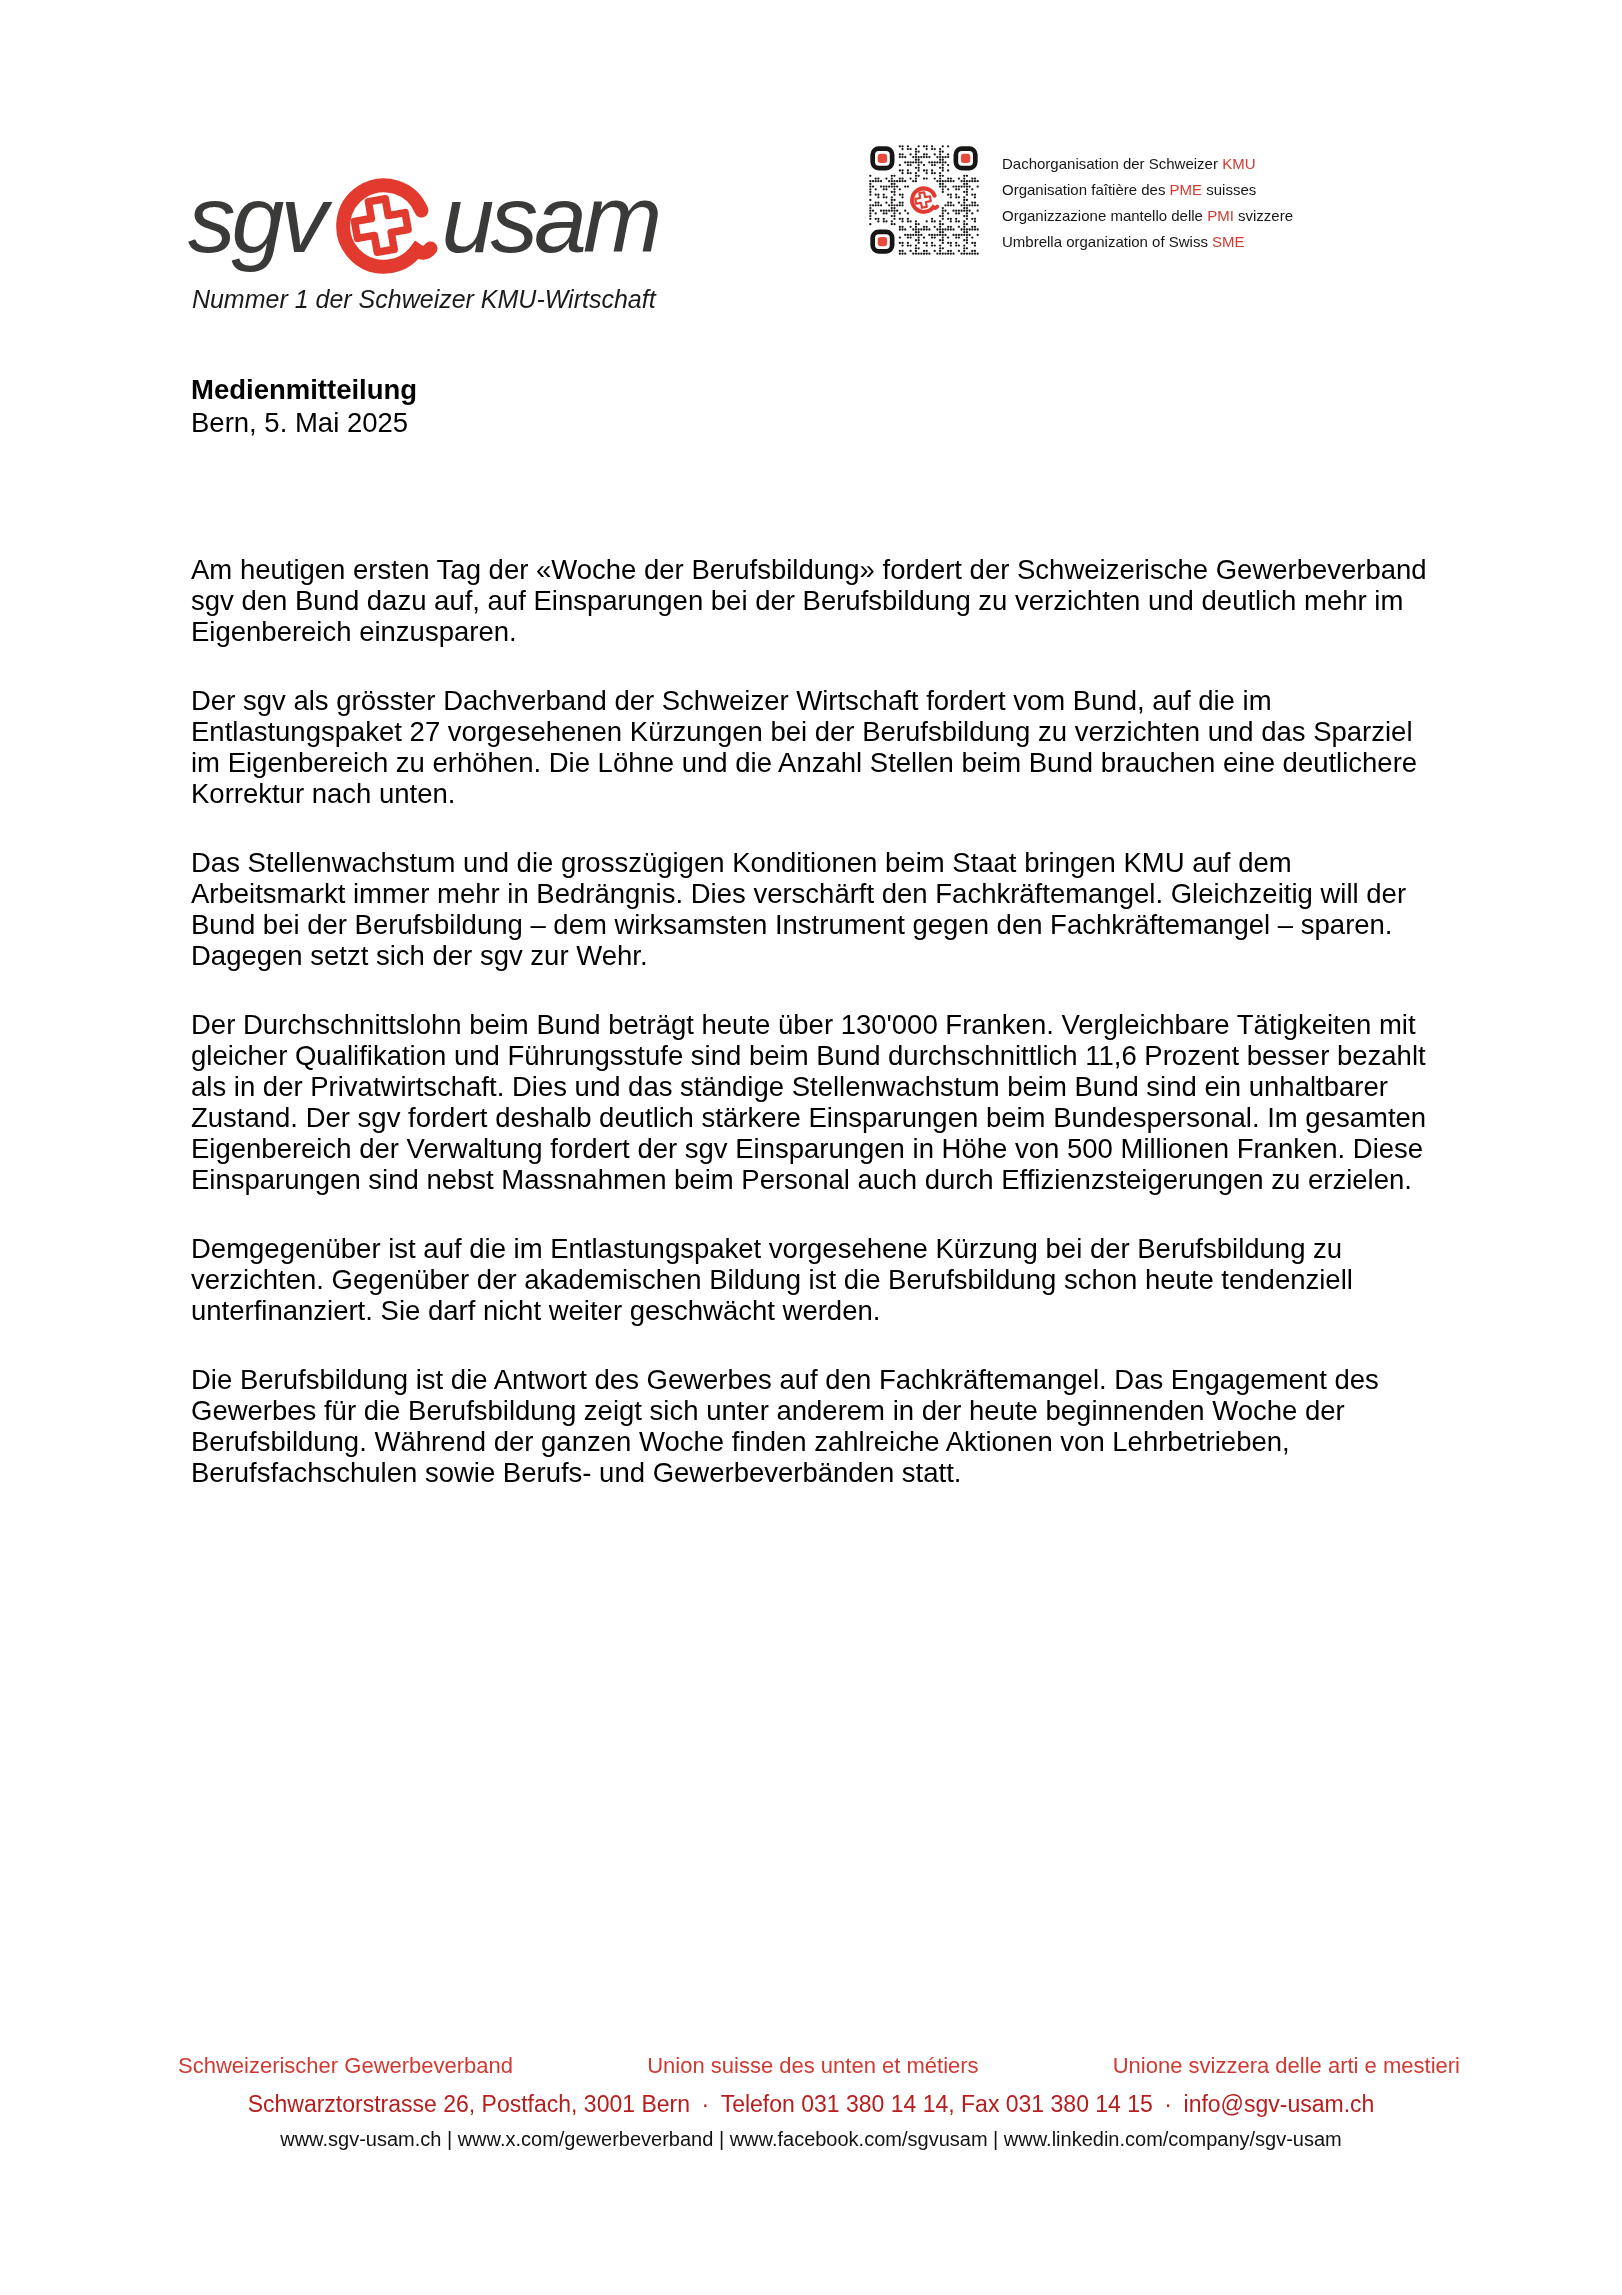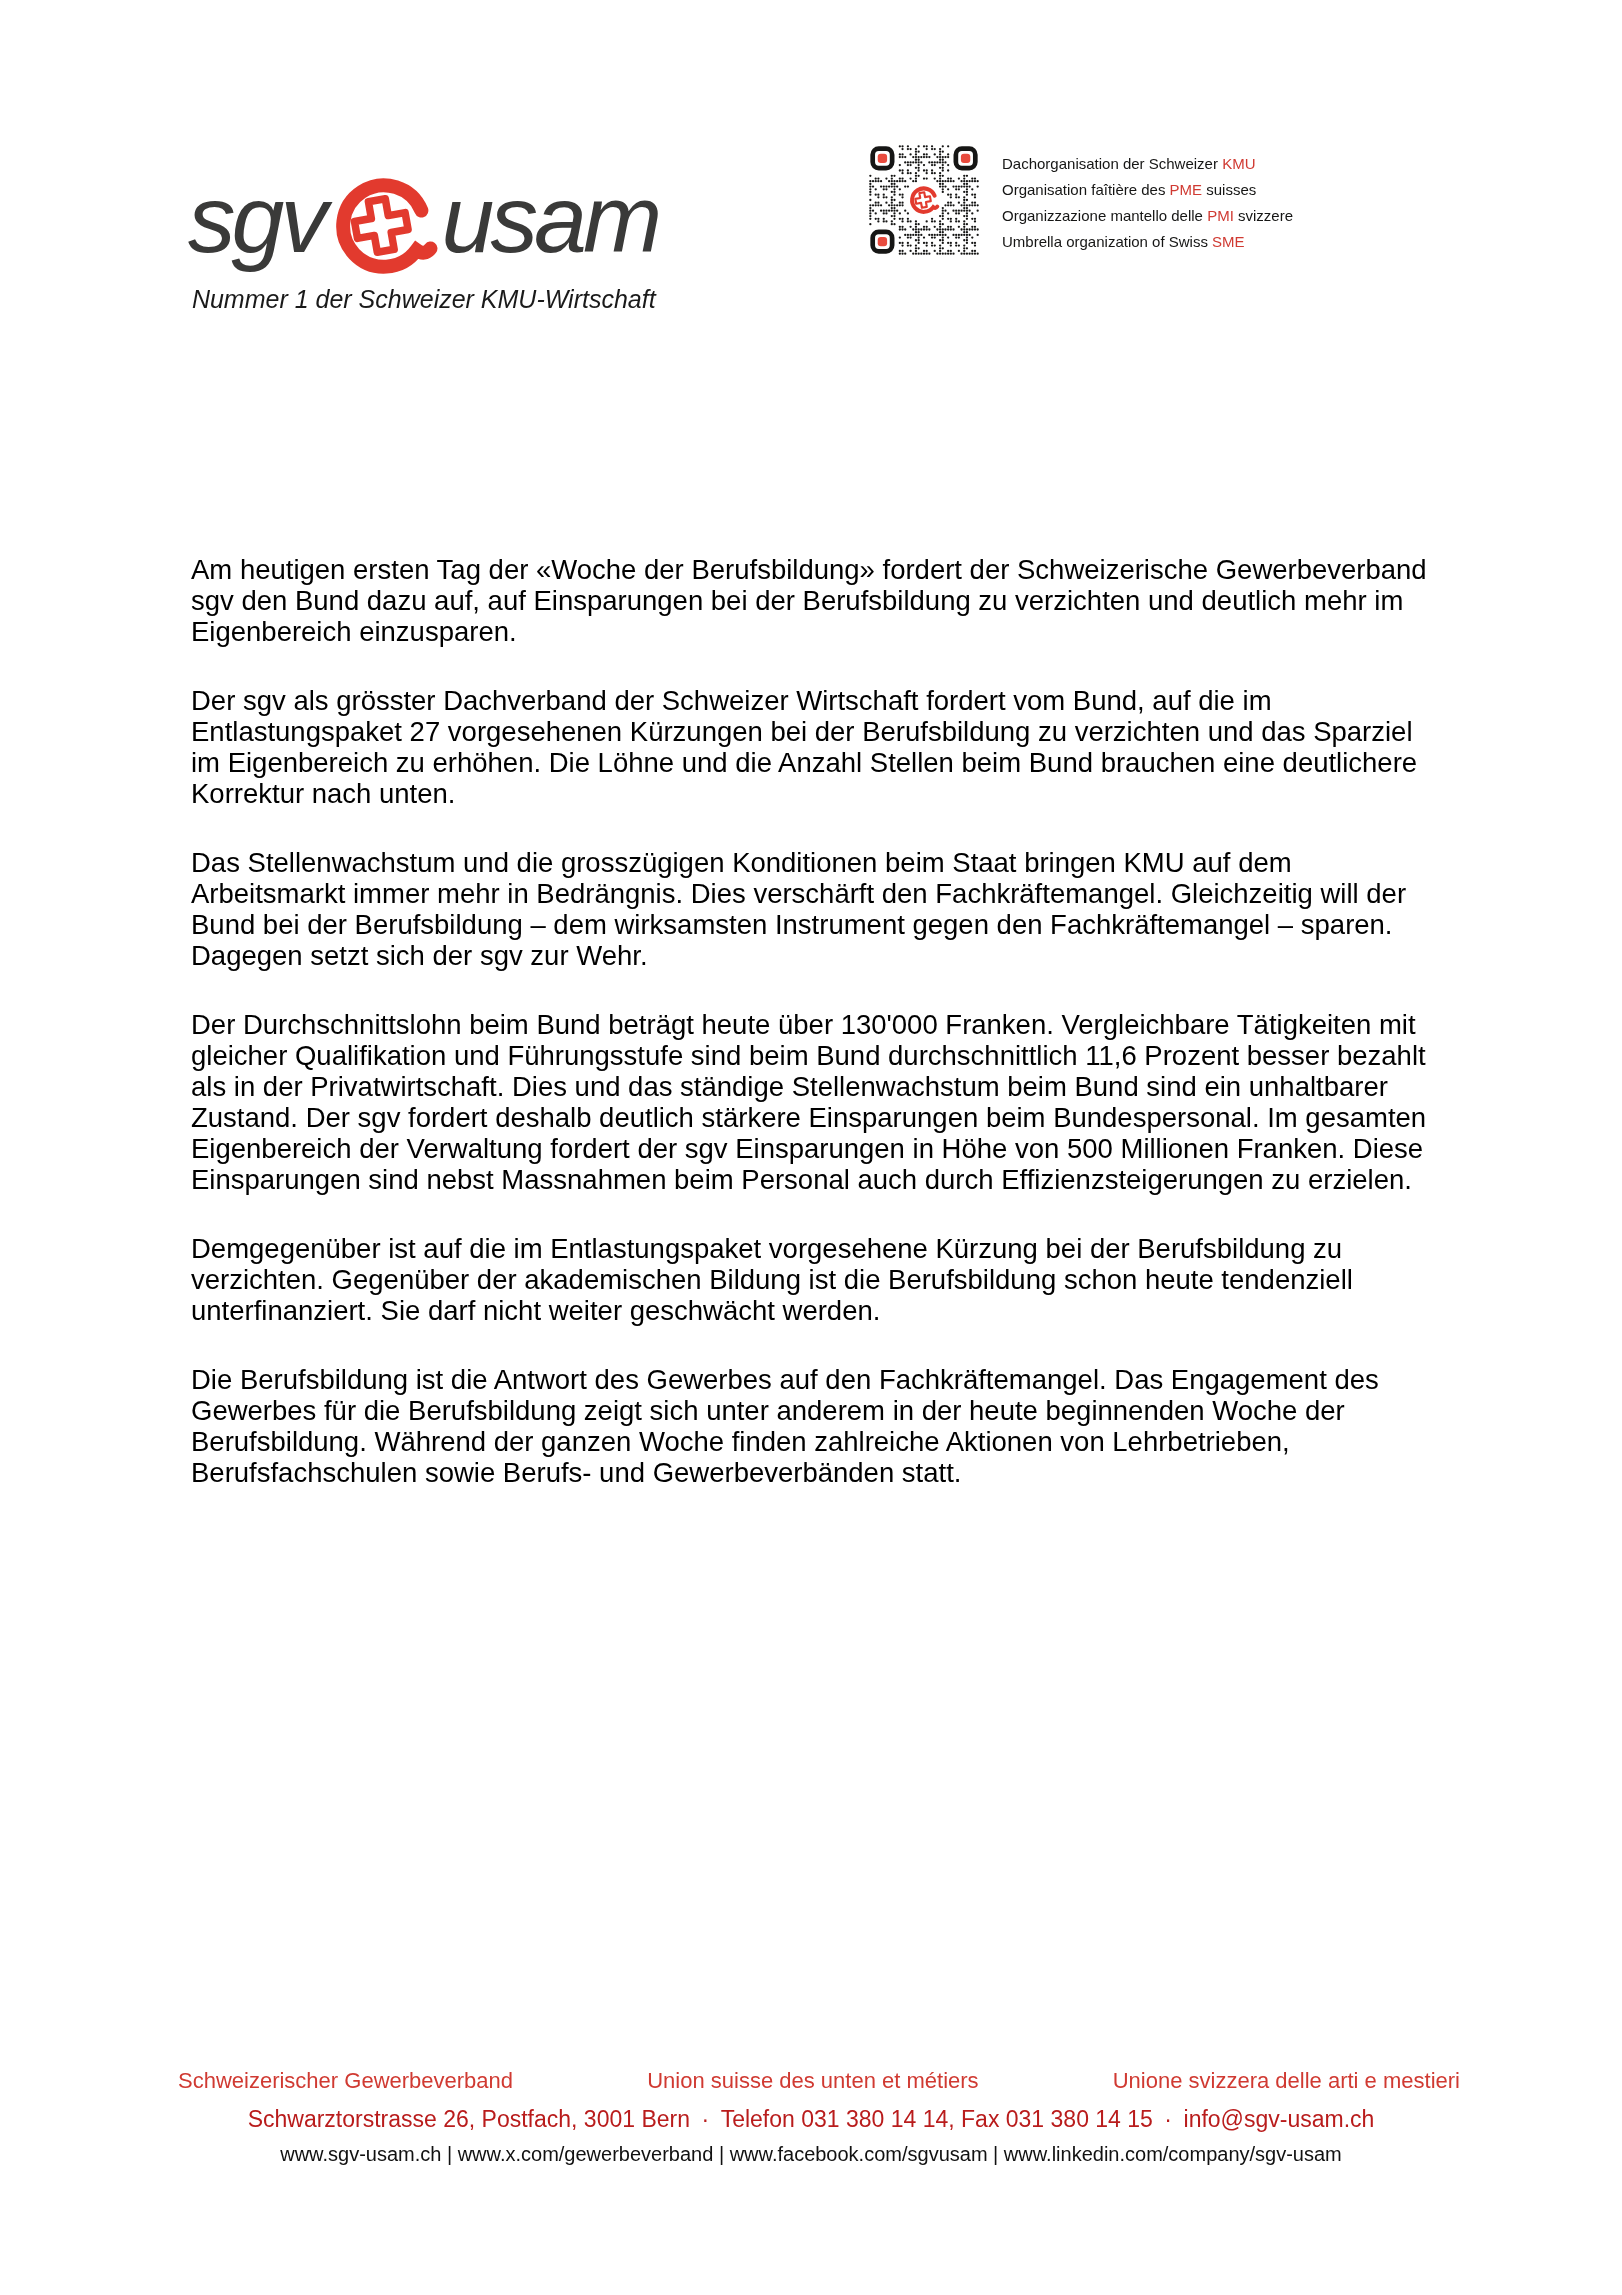--- a/index.html
+++ b/index.html
@@ -31,21 +31,21 @@
   
   .doc-meta{position:absolute;left:191px;top:373px;font-size:27.5px;line-height:33px;}
   .doc-type{font-weight:bold;}
   
   .article{position:absolute;left:191px;top:554px;width:1238px;}
   .article h1{font-size:33px;line-height:42px;font-weight:bold;margin:0 0 37px 0;}
   .article p{font-size:27.5px;line-height:31px;margin:0 0 38px 0;text-align:left;hyphens:auto;}
   .article p.lead{font-weight:normal;}
   
   .footer{position:absolute;left:0;top:2053px;width:1622px;}
-  .footer-orgs{display:flex;justify-content:space-between;margin:15px 162px 0 178px;
+  .footer-orgs{display:flex;justify-content:space-between;margin:0 162px 0 178px;
                color:var(--brand-red);font-size:22px;line-height:26px;}
   .footer-address{text-align:center;margin-top:11.8px;font-size:23px;color:#b91c1c;}
   .footer-web{text-align:center;margin-top:10.5px;font-size:20px;color:#111;}
 </style>
 </head>
 <body>
 
 <svg width="0" height="0" style="position:absolute" aria-hidden="true">
   <defs>
     <g id="sgv-emblem">
@@ -588,20 +588,24 @@
     <use href="#sgv-emblem" transform="translate(59,59) scale(0.46)"></use>
   </svg>
 
   <div class="contact">
     <div><span>Dachorganisation der Schweizer </span><span class="red">KMU</span><span></span></div>
     <div><span>Organisation faîtière des </span><span class="red">PME</span><span> suisses</span></div>
     <div><span>Organizzazione mantello delle </span><span class="red">PMI</span><span> svizzere</span></div>
     <div><span>Umbrella organization of Swiss </span><span class="red">SME</span><span></span></div>
   </div>
 
+  <div class="doc-meta">
+    <div class="doc-type">Medienmitteilung</div>
+    <div class="dateline">Bern, 5. Mai 2025</div>
+  </div>
 
   <div class="article">
     <p class="lead">Am heutigen ersten Tag der «Woche der Berufsbildung» fordert der Schweizerische Gewerbeverband sgv den Bund dazu auf, auf Einsparungen bei der Berufsbildung zu verzichten und deutlich mehr im Eigenbereich einzusparen.</p>
     <p>Der sgv als grösster Dachverband der Schweizer Wirtschaft fordert vom Bund, auf die im Entlastungspaket 27 vorgesehenen Kürzungen bei der Berufsbildung zu verzichten und das Sparziel im Eigenbereich zu erhöhen. Die Löhne und die Anzahl Stellen beim Bund brauchen eine deutlichere Korrektur nach unten.</p>
     <p>Das Stellenwachstum und die grosszügigen Konditionen beim Staat bringen KMU auf dem Arbeitsmarkt immer mehr in Bedrängnis. Dies verschärft den Fachkräftemangel. Gleichzeitig will der Bund bei der Berufsbildung – dem wirksamsten Instrument gegen den Fachkräftemangel – sparen. Dagegen setzt sich der sgv zur Wehr.</p>
     <p>Der Durchschnittslohn beim Bund beträgt heute über 130'000 Franken. Vergleichbare Tätigkeiten mit gleicher Qualifikation und Führungsstufe sind beim Bund durchschnittlich 11,6 Prozent besser bezahlt als in der Privatwirtschaft. Dies und das ständige Stellenwachstum beim Bund sind ein unhaltbarer Zustand. Der sgv fordert deshalb deutlich stärkere Einsparungen beim Bundespersonal. Im gesamten Eigenbereich der Verwaltung fordert der sgv Einsparungen in Höhe von 500 Millionen Franken. Diese Einsparungen sind nebst Massnahmen beim Personal auch durch Effizienzsteigerungen zu erzielen.</p>
     <p>Demgegenüber ist auf die im Entlastungspaket vorgesehene Kürzung bei der Berufsbildung zu verzichten. Gegenüber der akademischen Bildung ist die Berufsbildung schon heute tendenziell unterfinanziert. Sie darf nicht weiter geschwächt werden.</p>
     <p>Die Berufsbildung ist die Antwort des Gewerbes auf den Fachkräftemangel. Das Engagement des Gewerbes für die Berufsbildung zeigt sich unter anderem in der heute beginnenden Woche der Berufsbildung. Während der ganzen Woche finden zahlreiche Aktionen von Lehrbetrieben, Berufsfachschulen sowie Berufs- und Gewerbeverbänden statt.</p>
   </div>
 

